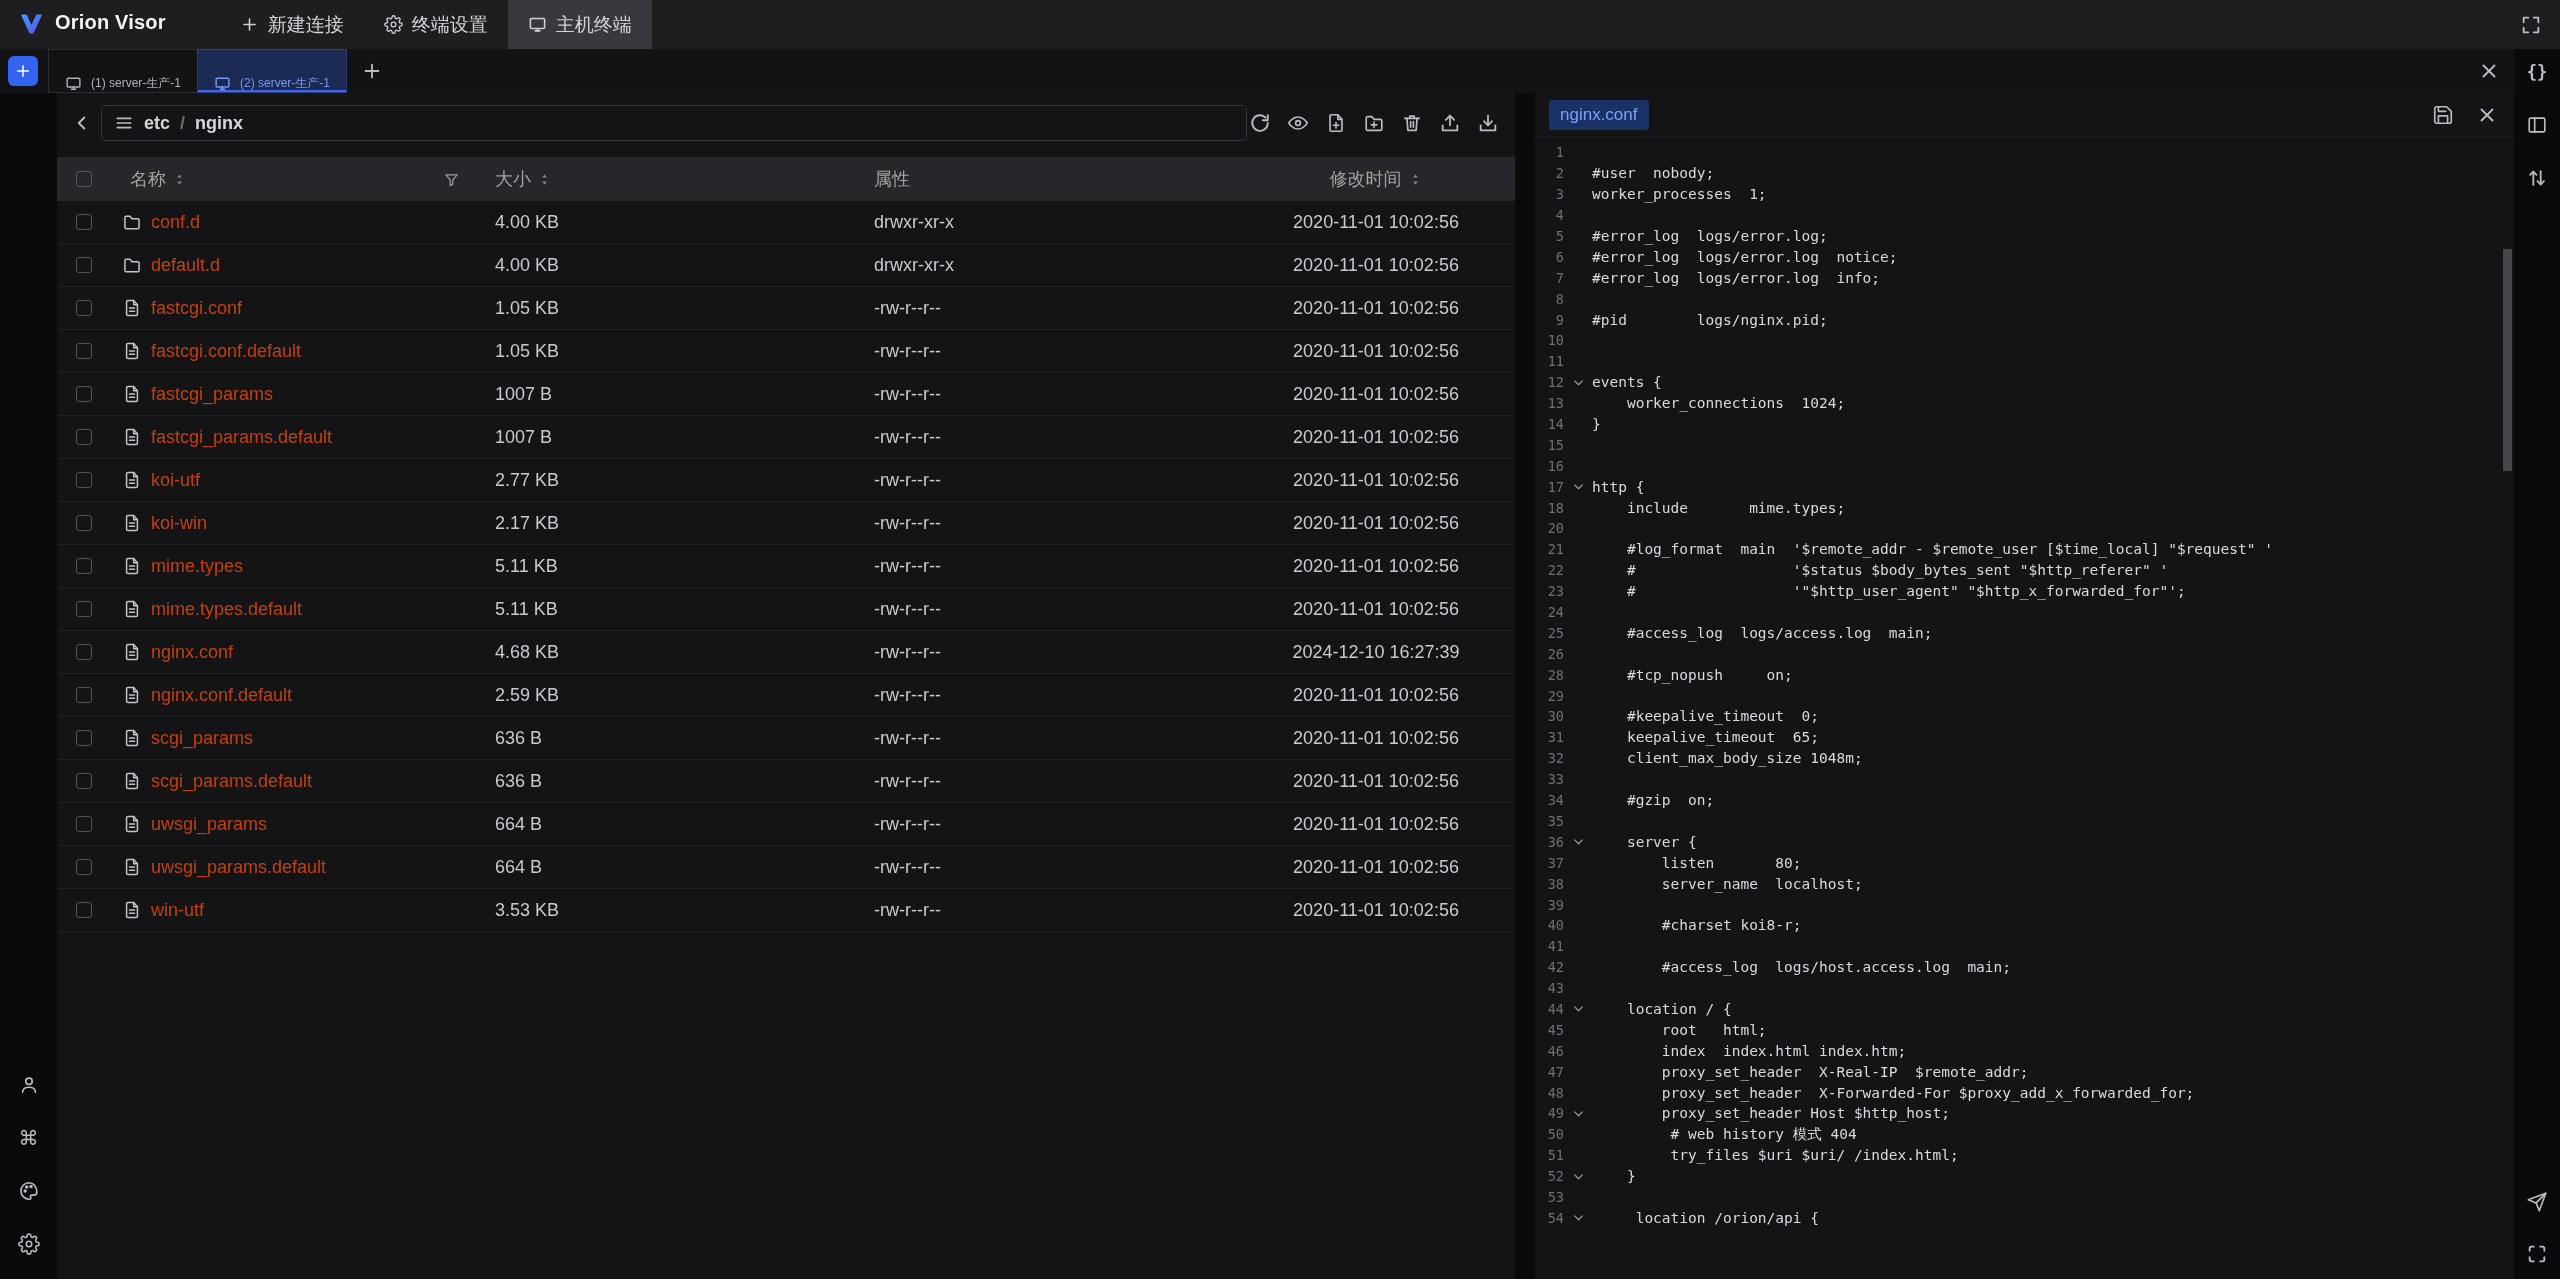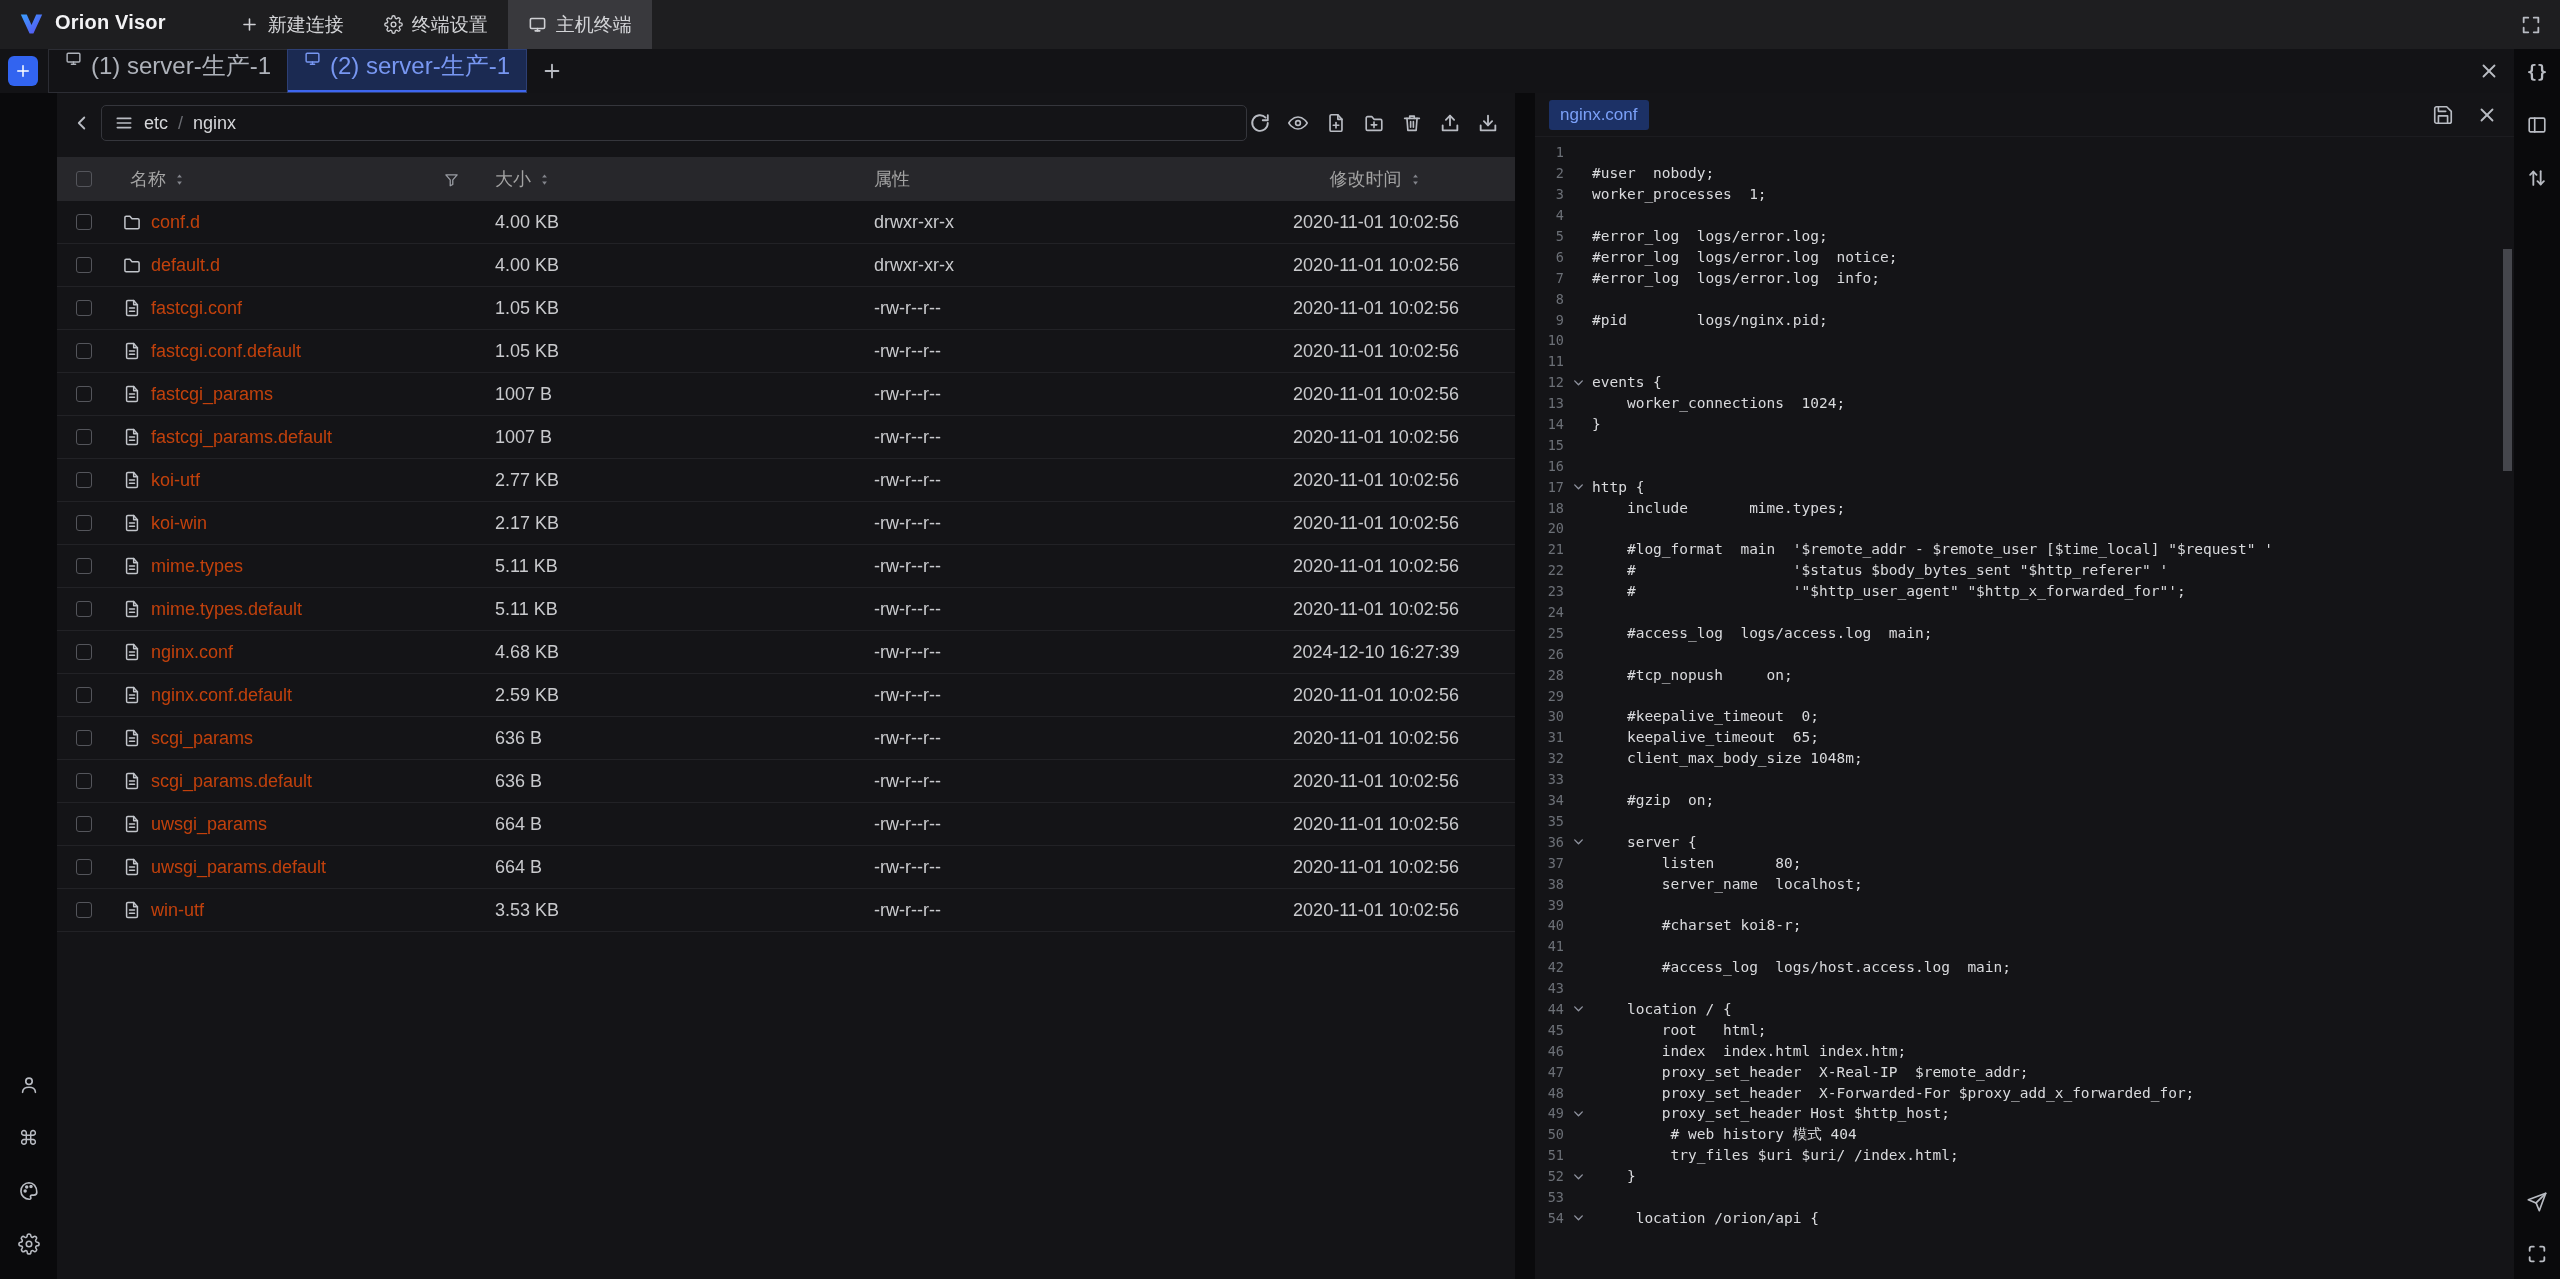--- a/index.html
+++ b/index.html
@@ -35,37 +35,37 @@
   
   .right-strip { width:46px; flex:none; display:flex; flex-direction:column; align-items:center; padding:10px 0 12px; }
   .rs-group { display:flex; flex-direction:column; align-items:center; gap:27px; }
   .rs-group.bottom { margin-top:auto; gap:26px; }
 
   
   .tabbar { height:44px; flex:none; background:#131316; display:flex; align-items:center; }
   .newconn-btn { margin-left:8px; width:30px; height:30px; border-radius:6px; background:#3264f0; color:#fff; display:flex; align-items:center; justify-content:center; cursor:pointer; flex:none; }
   .newconn-btn svg { width:18px; height:18px; }
   .tabs { display:flex; height:100%; margin-left:10px; }
-  .tab { display:flex; align-items:flex-start; gap:9px; padding:0 16px; font-size:24px; color:#aeb2ba; border:1px solid #2c2d34; position:relative; cursor:pointer; white-space:nowrap; }
+  .tab { display:flex; align-items:flex-end; gap:9px; padding:0 16px; font-size:12px; color:#aeb2ba; border:1px solid #2c2d34; position:relative; cursor:pointer; white-space:nowrap; }
   .tab + .tab { margin-left:-1px; }
   .tab .tab-icon svg { width:17px; height:17px; }
   .tab.active { background:#1b2a52; color:#7897f2; border-color:#2d3f74; z-index:1; }
   .tab.active::after { content:""; position:absolute; left:0; right:0; bottom:0; height:2px; background:#3e66f0; }
   .newtab-btn { margin-left:12px; }
   .tabbar-close { margin-left:auto; margin-right:12px; }
 
   
   .content { flex:1; min-height:0; display:flex; }
 
   
   .left-strip { width:57px; flex:none; display:flex; flex-direction:column; align-items:center; justify-content:flex-end; gap:27px; padding-bottom:22px; }
 
   
   .file-panel { width:1458px; flex:none; background:#141417; display:flex; flex-direction:column; }
-  .fp-toolbar { height:36px; margin:12px 14px 0 12px; display:flex; align-items:center; }
+  .fp-toolbar { height:36px; margin:12px 14px 0 12px; display:flex; align-items:center;font-weight:bold; }
   .breadcrumb { height:36px; width:1152px; margin-left:6px; border:1px solid #35363c; border-radius:5px; display:flex; align-items:center; padding:0 12px; gap:10px; font-size:18px; color:#d6d7da; }
   .breadcrumb .bc-seg { cursor:pointer; }
   .breadcrumb .sep { color:#6a6c72; }
   .fp-actions { margin-left:auto; display:flex; gap:12px; }
 
   .grid-cols { display:grid; grid-template-columns:53px 385px 379px 363px 1fr; align-items:center; }
   .fp-thead { margin-top:16px; height:44px; background:#27272b; font-size:18px; color:#a3a3a3; }
   .hc { display:flex; align-items:center; gap:6px; }
   .hc-name { padding-left:20px; }
   .hc-name .filter { margin-left:auto; margin-right:34px; }

